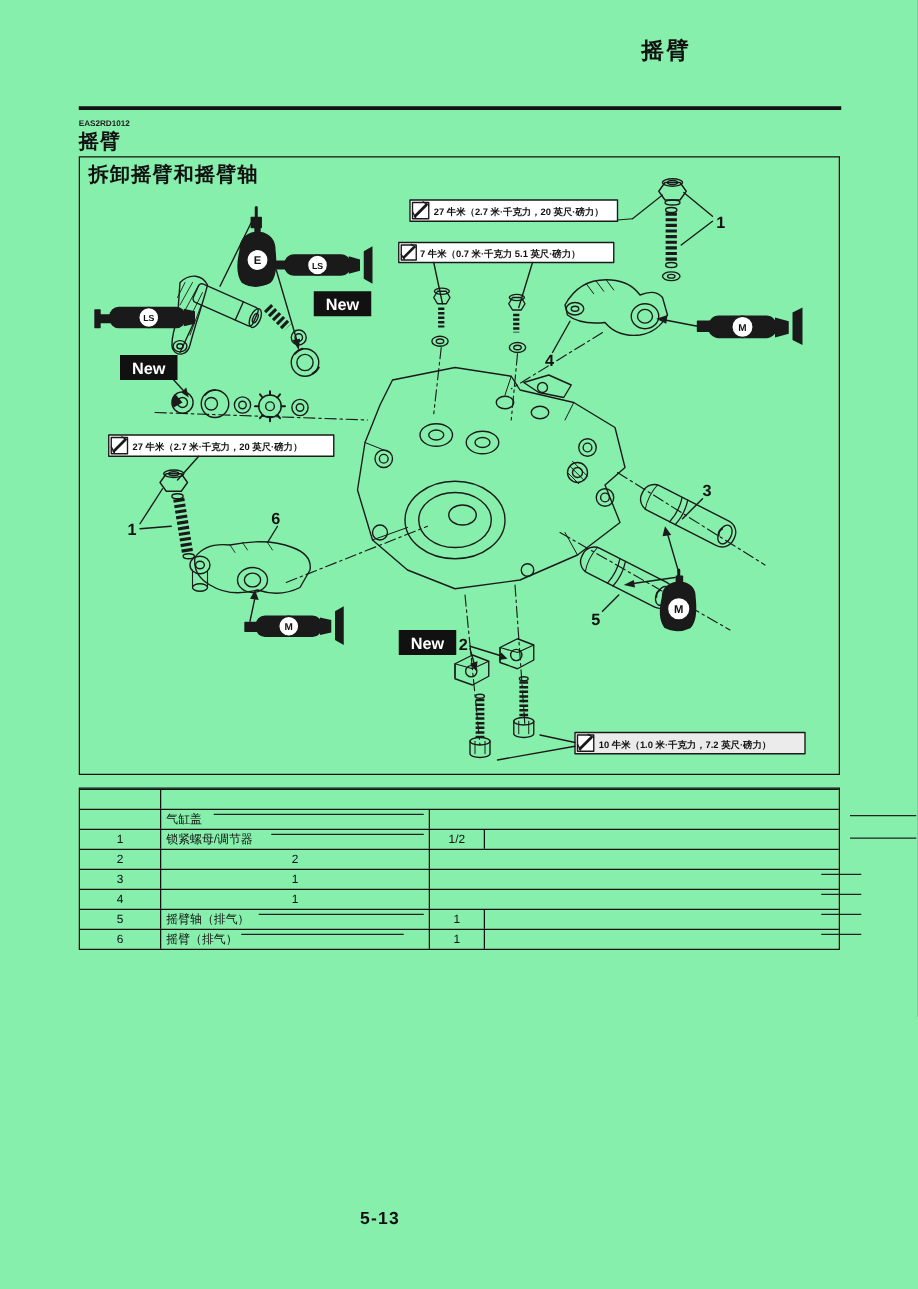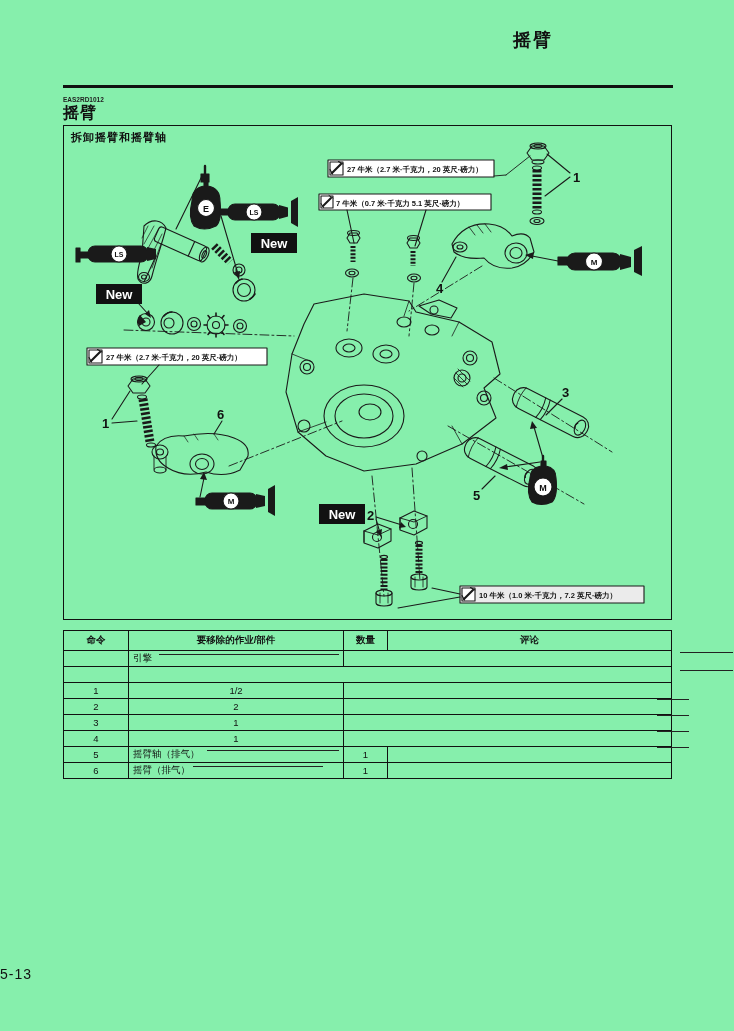--- a/index.html
+++ b/index.html
@@ -3,32 +3,32 @@
 <meta charset="utf-8">
 <style>
   html,body{margin:0;padding:0;background:#9a9a9a;}
   .page{position:relative;width:734px;height:1031px;background:#86efac;
         font-family:"Liberation Sans","DejaVu Sans",sans-serif;color:#111;overflow:hidden;}
   .hdr-title{position:absolute;left:513px;top:28px;font-size:18px;font-weight:bold;letter-spacing:2px;}
   .hdr-rule{position:absolute;left:63px;top:85px;width:610px;height:3px;background:#111;}
   .eas-code{position:absolute;left:63px;top:96px;font-size:6.5px;font-weight:bold;color:#222;}
   .sec-title{position:absolute;left:63px;top:103px;font-size:16px;font-weight:bold;letter-spacing:1px;}
   .diagram-box{position:absolute;left:63px;top:125px;width:609px;height:495px;border:1.4px solid #111;box-sizing:border-box;}
-  .diagram-title{position:absolute;left:7px;top:4px;font-size:11px;font-weight:bold;letter-spacing:1px;}
+  .diagram-title{position:absolute;left:7px;top:4px;font-size:16px;font-weight:bold;letter-spacing:1px;}
   svg{position:absolute;left:0;top:0;}
   svg text{font-family:"Liberation Sans","DejaVu Sans",sans-serif;}
   .parts-table{position:absolute;left:63px;top:630px;width:609px;border:1.2px solid #111;box-sizing:border-box;font-size:9.5px;}
   .t-row{display:grid;grid-template-columns:64px 215px 44px 1fr;position:relative;height:16px;border-top:1px solid #111;box-sizing:border-box;}
   .t-row.head{height:19px;border-top:none;font-weight:bold;}
   .t-cell{position:relative;border-left:1px solid #111;box-sizing:border-box;display:flex;align-items:center;padding:0 4px;white-space:nowrap;overflow:visible;}
   .t-cell:first-child{border-left:none;}
   .t-center{justify-content:center;padding:0;}
   .lead{position:absolute;height:1px;background:#222;top:3px;}
   .ext-line{position:absolute;height:1px;background:#222;}
-  .page-num{position:absolute;left:0;top:966px;width:608px;text-align:left;font-size:14px;font-weight:normal;letter-spacing:1px;}
+  .page-num{position:absolute;left:0;top:966px;width:608px;text-align:center;font-size:14px;font-weight:bold;letter-spacing:1px;}
 </style>
 </head>
 <body>
 
 <div class="page">
 
   <div class="hdr-title">摇臂</div>
   <div class="hdr-rule"></div>
   <div class="eas-code">EAS2RD1012</div>
   <div class="sec-title">摇臂</div>
@@ -352,43 +352,41 @@
           <ellipse cx="355" cy="451" rx="8" ry="3"></ellipse>
           <path d="M347,451 l0,10 M363,451 l0,10 M347,461 a8,3 0 0 0 16,0" stroke-width="1.1"></path>
           <path d="M351,451 l0,10 M359,451 l0,10" stroke-width="0.8"></path>
         </g>
 
       </g>
     </svg>
   </div>
 
   <div class="parts-table">
-    <div class="t-row head">
-      <div class="t-cell t-center">命令</div>
-      <div class="t-cell t-center">要移除的作业/部件</div>
-      <div class="t-cell t-center">数量</div>
-      <div class="t-cell t-center">评论</div>
-    </div>
-
-    <div class="t-row">
-      <div class="t-cell t-center"></div>
-      <div class="t-cell">
-          <span>引擎</span>
-          <span class="lead" style="left:30px;width:180px;"></span>
-        </div>
-      <div class="t-cell t-center"></div>
-    </div>
 
     <div class="t-row">
       <div class="t-cell t-center"></div>
       <div class="t-cell t-center"></div>
     </div>
 
     <div class="t-row">
+      <div class="t-cell t-center"></div>
+      <div class="t-cell">
+          <span>气缸盖</span>
+          <span class="lead" style="left:42px;width:168px;"></span>
+        </div>
+      <div class="t-cell t-center"></div>
+    </div>
+
+    <div class="t-row">
       <div class="t-cell t-center">1</div>
+      <div class="t-cell">
+          <span>锁紧螺母/调节器</span>
+          <span class="lead" style="left:88px;width:122px;"></span>
+        </div>
       <div class="t-cell t-center">1/2</div>
       <div class="t-cell">
           <span></span>
         </div>
     </div>
 
     <div class="t-row">
       <div class="t-cell t-center">2</div>
       <div class="t-cell t-center">2</div>
       <div class="t-cell">

